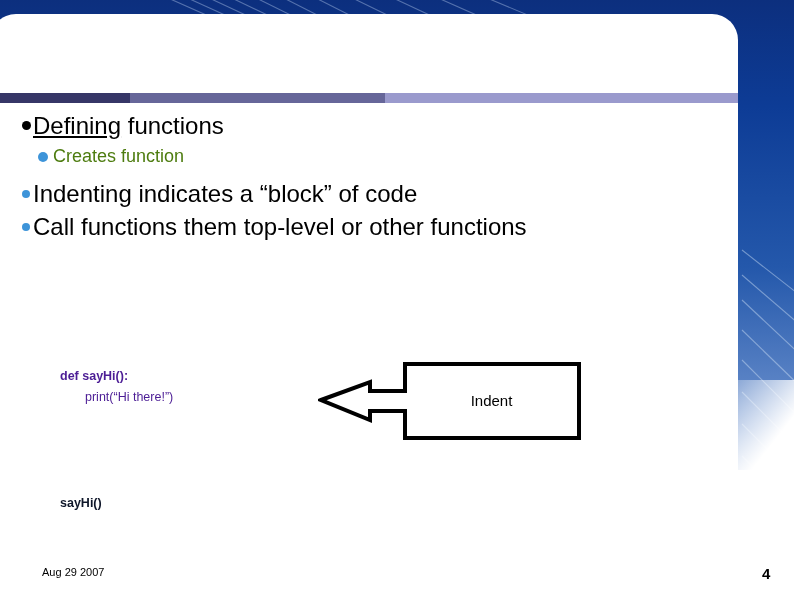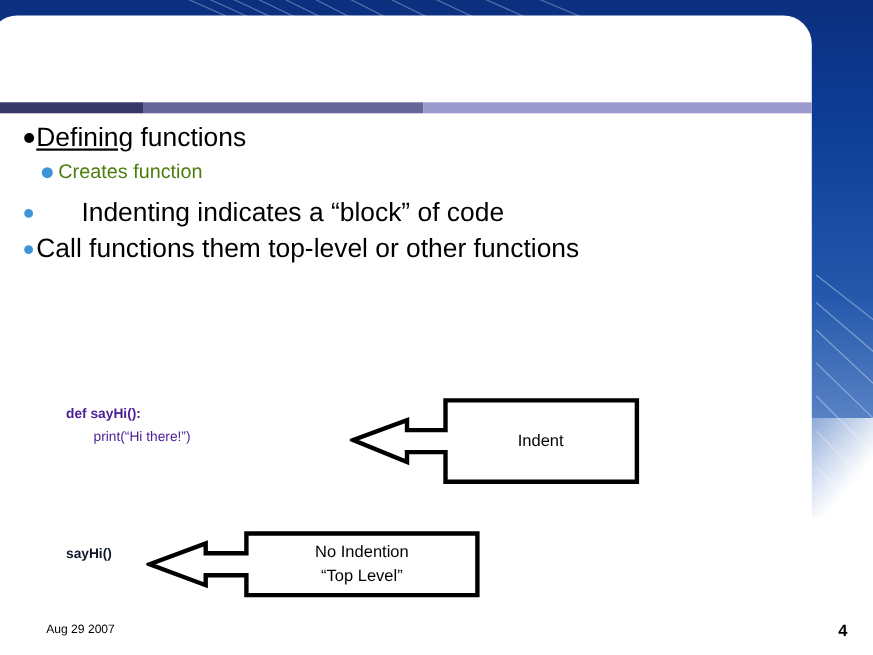--- a/index.html
+++ b/index.html
@@ -226,21 +226,21 @@
       <span class="dot dot-black"></span>
       <span class="b-text-l1"><span class="u">Defining</span><span> functions</span></span>
     </div>
 
     <div class="b-row b-l2">
       <span class="dot dot-blue-lg"></span>
       <span class="b-text-l2">Creates function</span>
     </div>
 
 
-    <div class="b-row b-l1" style="margin-top:8px;gap:41px;">
+    <div class="b-row b-l1" style="margin-top:8px;">
       <span class="dot dot-blue-sm"></span>
       <span class="b-text-l1">Indenting indicates a “block” of code</span>
     </div>
 
     <div class="b-row b-l1">
       <span class="dot dot-blue-sm"></span>
       <span class="b-text-l1">Call functions them top-level or other functions</span>
     </div>
 
   </div>
@@ -252,26 +252,17 @@
 
   <div class="call-label">sayHi()</div>
 
   <div class="callout" id="callout-indent">
     <svg width="266" height="82" viewBox="0 0 266 82">
       <path d="M3 40 L 52 22 L 52 31 L 87 31 L 87 4 L 261 4 L 261 78 L 87 78 L 87 51 L 52 51 L 52 60 Z" fill="#ffffff" stroke="#000000" stroke-width="4" stroke-linejoin="miter"></path>
     </svg>
     <div class="callout-text">Indent</div>
   </div>
 
-  <div class="callout" id="callout-toplevel">
-    <svg width="305" height="62" viewBox="0 0 305 62">
-      <path d="M3 31 L 54 12 L 54 21 L 91 21 L 91 3 L 301 3 L 301 59 L 91 59 L 91 41 L 54 41 L 54 50 Z" fill="#ffffff" stroke="#000000" stroke-width="4" stroke-linejoin="miter"></path>
-    </svg>
-    <div class="callout-text">
-      <span>No Indention</span>
-      <span>“Top Level”</span>
-    </div>
-  </div>
 
   <div class="footer-date">Aug 29 2007</div>
   <div class="footer-page">4</div>
 
 </div>
 
 </body></html>

